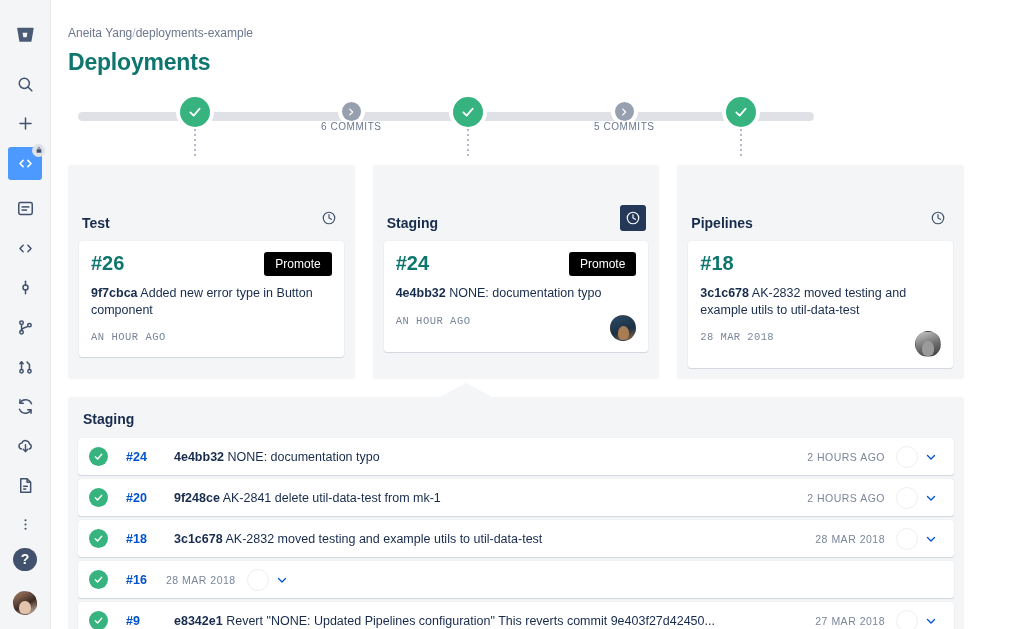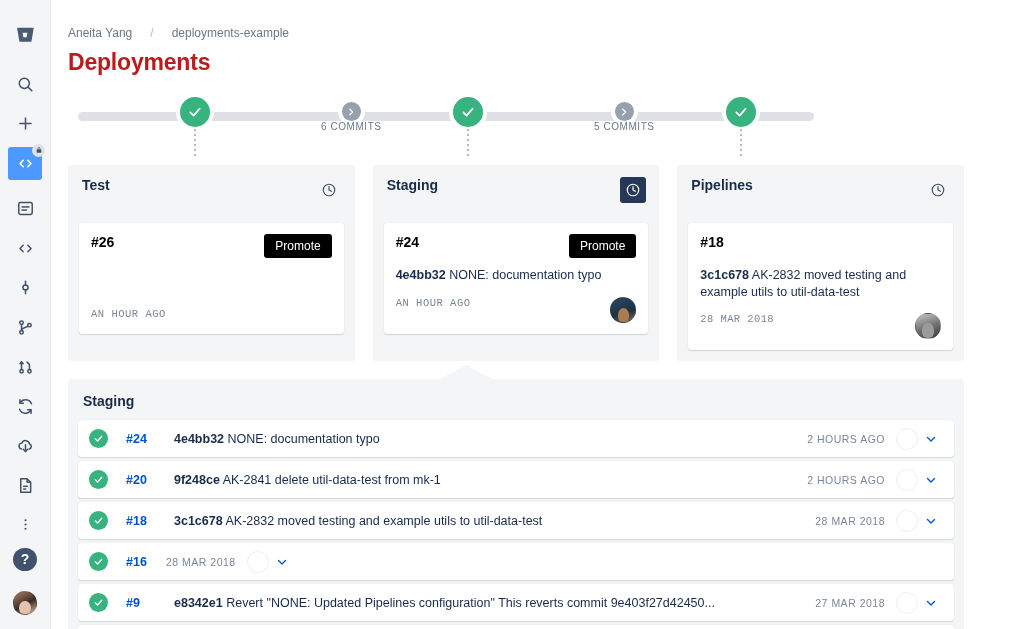--- a/index.html
+++ b/index.html
@@ -65,27 +65,27 @@
     flex: 1 1 auto; height: 629px;
     background: #ffffff;
     padding: 26px 0 0 0;
     overflow: hidden;
     position: relative;
   }
   .content-pad { padding: 0 60px 0 17px; }
 
   .breadcrumb {
     font-size: 12px; color: #6B778C;
-    display: flex; align-items: center; gap: 18px;
+    display: flex; align-items: center; gap: 0;
     margin-bottom: 9px;
   }
   .breadcrumb .crumb { color: #6B778C; }
   .breadcrumb .sep { color: #B3BAC5; }
   .page-title {
-    font-size: 23px; font-weight: bold; color: #b91c1c;
+    font-size: 23px; font-weight: bold; color: #0f766e;
     letter-spacing: -0.2px;
     margin-bottom: 21px;
   }
 
   
   .pipeline {
     position: relative;
     height: 62px;
     margin-bottom: 4px;
   }
@@ -127,22 +127,23 @@
     margin-top: 6px;
   }
   .env-card {
     flex: 1 1 0;
     background: #F4F5F7;
     border-radius: 3px;
     padding: 10px 11px 11px 11px;
     position: relative;
   }
   .env-head {
-    display: flex; align-items: flex-start; justify-content: space-between;
-    padding: 2px 2px 20px 3px;
+    display: flex; align-items: flex-end; justify-content: space-between;
+    padding: 2px 2px 10px 3px;
+    margin-top: 28px;
   }
   .env-name { font-size: 14px; font-weight: bold; color: #172B4D; }
   .clock-btn {
     width: 26px; height: 26px; border-radius: 3px;
     display: flex; align-items: center; justify-content: center;
     color: #42526E; background: transparent;
     border: none; cursor: pointer;
   }
   .clock-btn.active { background: #253858; color: #ffffff; }
 
@@ -151,21 +152,21 @@
     border-radius: 3px;
     padding: 11px 12px 11px 12px;
     box-shadow: 0 1px 1px rgba(9,30,66,.13), 0 0 1px rgba(9,30,66,.13);
     min-height: 111px;
     display: flex; flex-direction: column;
   }
   .deploy-top {
     display: flex; align-items: flex-start; justify-content: space-between;
     min-height: 24px;
   }
-  .build-no { font-size: 14px; font-weight: bold; color: #000000; cursor: pointer; }
+  .build-no { font-size: 20px; font-weight: bold; color: #0f766e; cursor: pointer; }
   .promote-btn {
     background: #000000; color: #ffffff;
     font-size: 12px; font-weight: normal;
     border: none; border-radius: 3px;
     padding: 4px 11px; cursor: pointer;
     font-family: "Liberation Sans", sans-serif;
     line-height: 16px;
   }
   .commit-line {
     font-size: 12.5px; color: #172B4D; line-height: 17px;
@@ -450,20 +451,24 @@
                 <circle cx="12" cy="12" r="8.6"></circle>
                   <polyline points="12,7 12,12 15.5,14"></polyline>
               </svg>
             </button>
           </div>
           <div class="deploy-box">
             <div class="deploy-top">
               <span class="build-no">#26</span>
               <button class="promote-btn">Promote</button>
             </div>
+            <div class="commit-line">
+              <span class="sha">9f7cbca</span>
+              <span>Added new error type in Button component</span>
+            </div>
             <div class="deploy-foot">
               <span class="ts">AN HOUR AGO</span>
             </div>
           </div>
         </section>
 
         <section class="env-card">
           <div class="env-head">
             <span class="env-name">Staging</span>
             <button class="clock-btn active">

